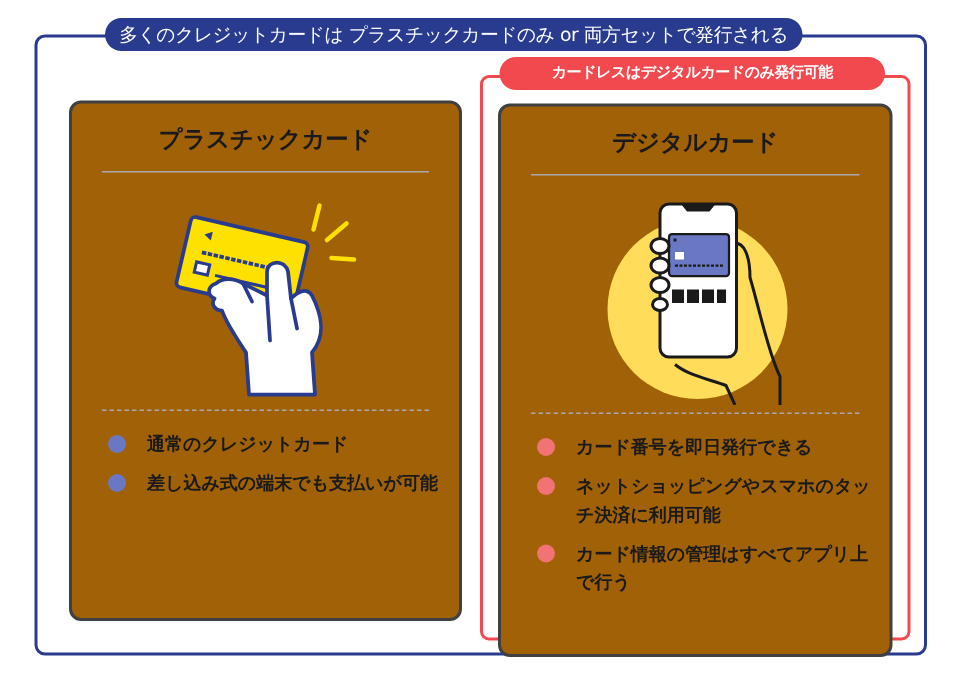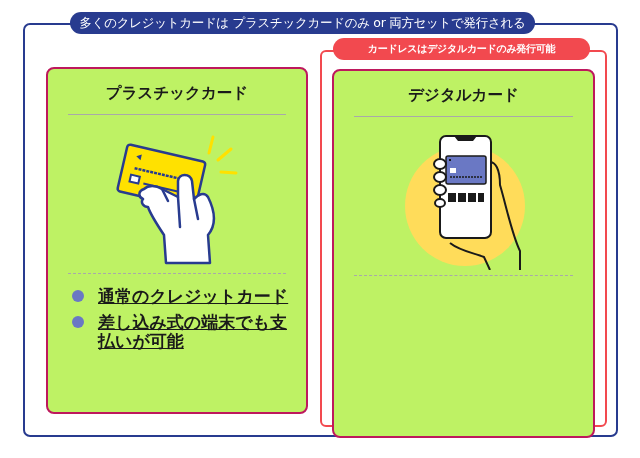--- a/index.html
+++ b/index.html
@@ -7,31 +7,31 @@
          font-family:"DejaVu Sans", "Liberation Sans", sans-serif; color:#1a1a1a; }
   .abs { position:absolute; box-sizing:border-box; }
   .outer-frame { left:23px; top:23px; width:595px; height:414px; border:2px solid #283b8f; border-radius:7px; }
   .outer-pill { left:70px; top:12px; width:465px; height:22px; background:#283b8f; color:#fff;
                 border-radius:11px; font-size:12.5px; font-weight:normal; text-align:center; line-height:22px;
                 white-space:nowrap; letter-spacing:-0.3px; }
   .red-frame { left:320px; top:50px; width:287px; height:377px; border:2px solid #f2494f; border-radius:6px; }
   .red-pill { left:333px; top:38px; width:257px; height:22px; background:#f2494f; color:#fff;
               border-radius:11px; font-size:10px; font-weight:bold; text-align:center; line-height:22px;
               white-space:nowrap; letter-spacing:-0.3px; }
-  .card { background:#bef264; border:2px solid #be185d; border-radius:8px; }
+  .card { background:#a16207; border:2px solid #404040; border-radius:8px; }
   .card-left { left:46px; top:67px; width:262px; height:347px; }
   .card-right { left:332px; top:69px; width:263px; height:369px; }
   .card-title { position:absolute; left:0; right:0; top:14px; text-align:center; font-size:15.5px;
                 font-weight:bold; color:#1a1a1a; }
   .solid-div { position:absolute; left:20px; right:20px; top:45px; height:0; border-top:1.5px solid #a9a9a9; }
   .dash-div { position:absolute; left:20px; right:20px; top:204px; height:0; border-top:1.5px dashed #a9a9a9; }
   .illus { position:absolute; left:0; right:0; top:54px; height:145px; }
   .list { position:absolute; left:24px; right:10px; top:218px; margin:0; padding:0; list-style:none; }
-  .list li { position:relative; padding-left:26px; font-size:17px; font-weight:bold; line-height:19px;
-             margin-bottom:7px; color:#1a1a1a;text-decoration:underline; }
+  .list li { position:relative; padding-left:26px; font-size:12px; font-weight:bold; line-height:19px;
+             margin-bottom:7px; color:#1a1a1a; }
   .dot { position:absolute; left:0; top:3px; width:12px; height:12px; border-radius:50%; }
 </style>
 </head>
 <body>
 
 <div class="abs outer-frame"></div>
 <div class="abs outer-pill">多くのクレジットカードは プラスチックカードのみ or 両方セットで発行される</div>
 
 <div class="abs red-frame"></div>
 <div class="abs red-pill">カードレスはデジタルカードのみ発行可能</div>
@@ -96,13 +96,18 @@
 
       <g fill="#fff" stroke="#1a1a1a" stroke-width="2">
         <ellipse cx="106" cy="39" rx="6" ry="5"></ellipse>
         <ellipse cx="106" cy="52" rx="6" ry="5"></ellipse>
         <ellipse cx="106" cy="65" rx="6" ry="5"></ellipse>
         <ellipse cx="106" cy="78" rx="5" ry="4"></ellipse>
       </g>
     </svg>
   </div>
   <div class="dash-div"></div>
+  <ul class="list">
+    <li><span class="dot" style="background:#f27373"></span><span>カード番号を即日発行できる</span></li>
+    <li><span class="dot" style="background:#f27373"></span><span>ネットショッピングやスマホのタッチ決済に利用可能</span></li>
+    <li><span class="dot" style="background:#f27373"></span><span>カード情報の管理はすべてアプリ上で行う</span></li>
+  </ul>
 </div>
 
 </body></html>

